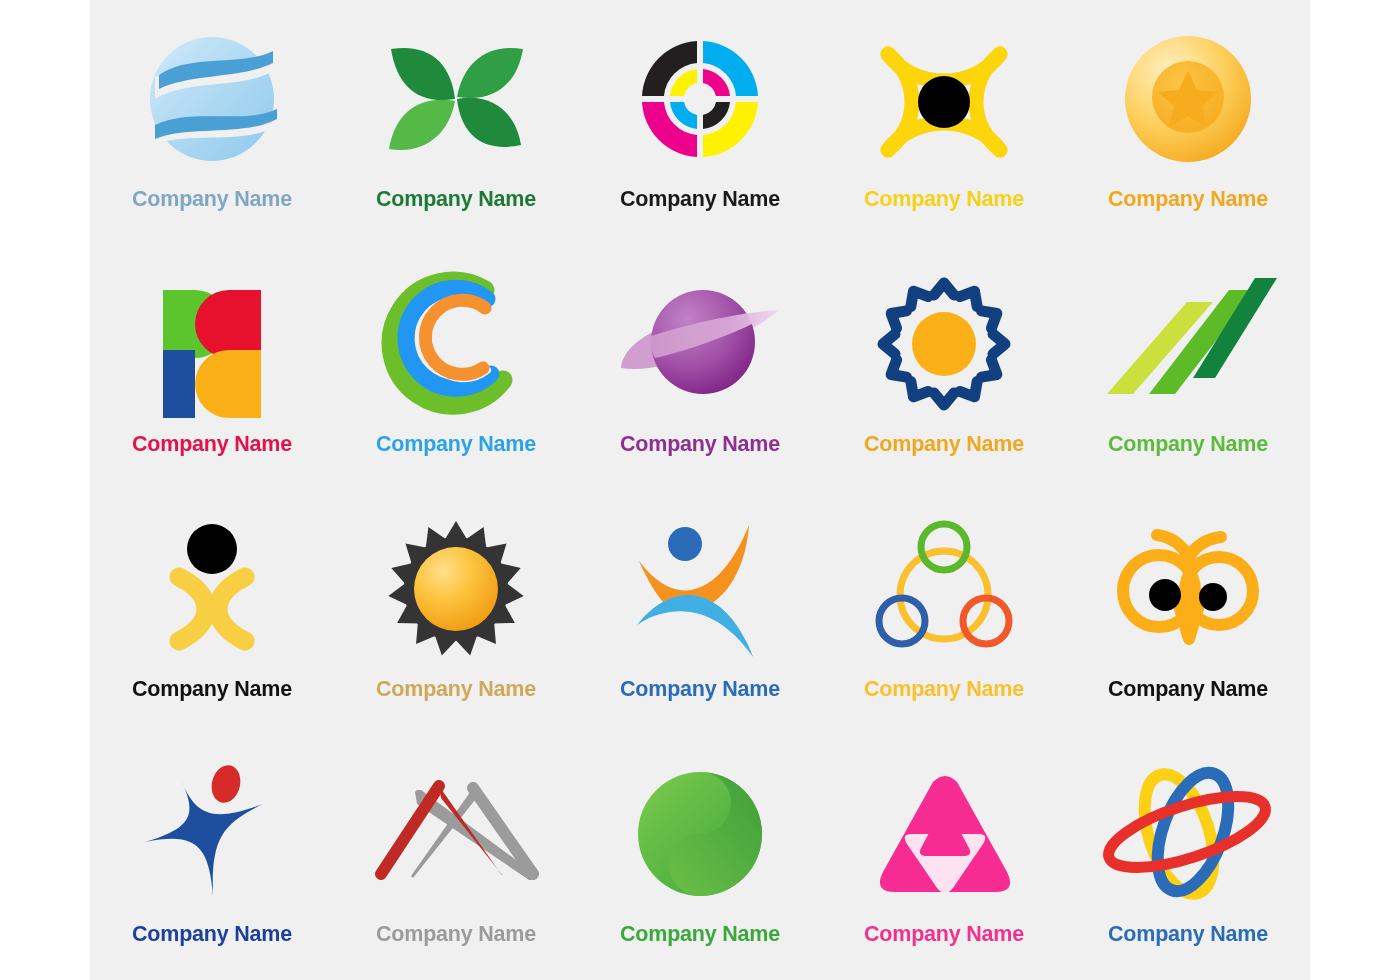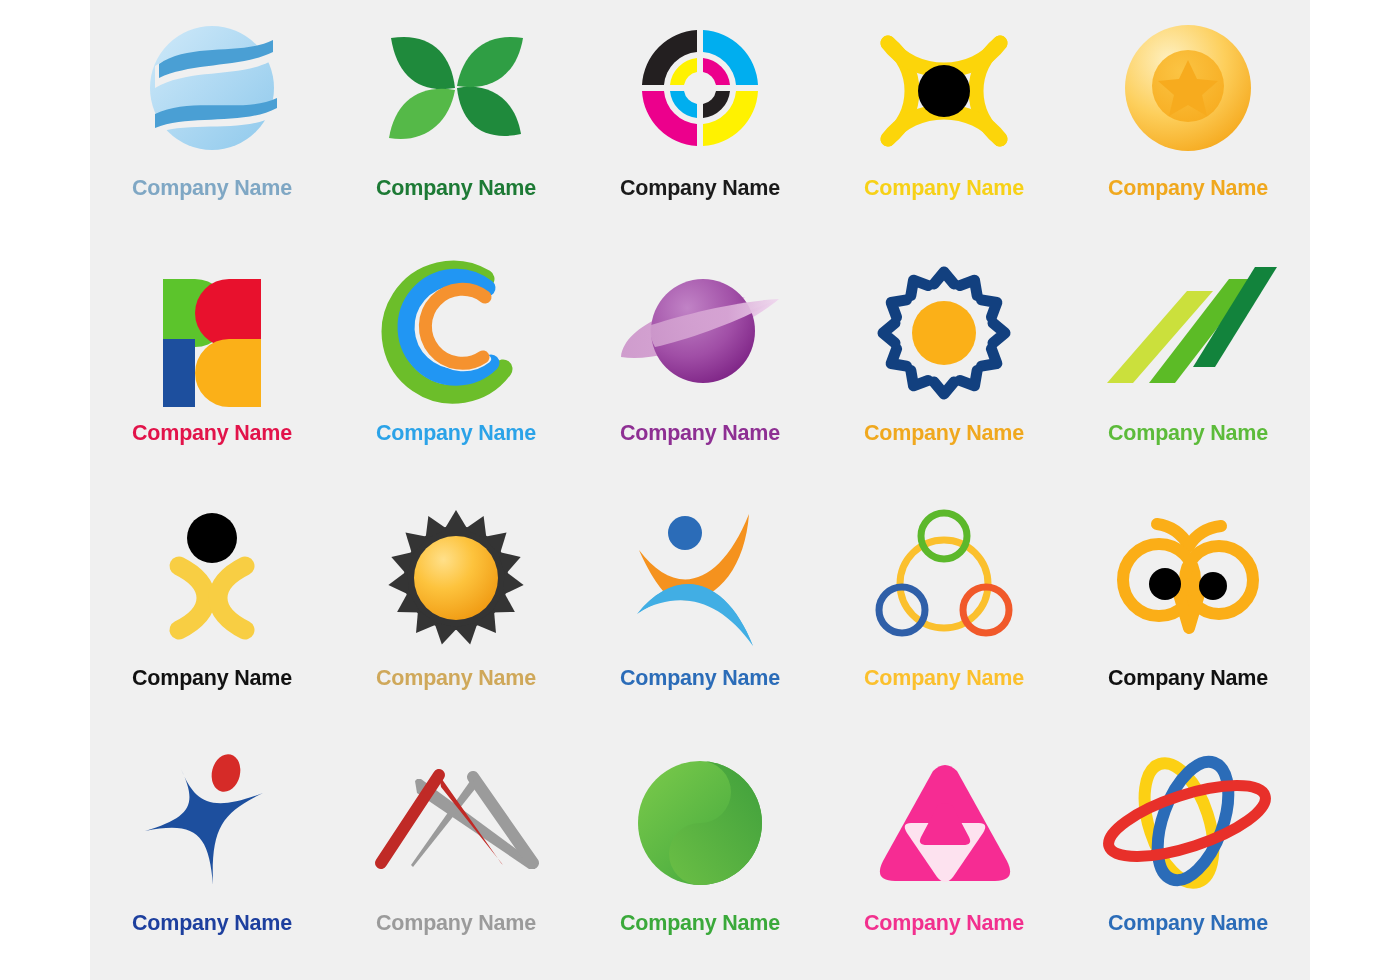--- a/index.html
+++ b/index.html
@@ -35,21 +35,21 @@
     display: grid;
     grid-template-columns: repeat(5, 1fr);
     grid-template-rows: repeat(4, 1fr);
   }
   .cell {
     position: relative;
     display: flex;
     flex-direction: column;
     align-items: center;
     justify-content: flex-start;
-    padding-top: 16px;
+    padding-top: 27px;
     box-sizing: border-box;
   }
   .mark {
     width: 170px;
     height: 150px;
     display: flex;
     align-items: center;
     justify-content: center;
     position: relative;
   }

